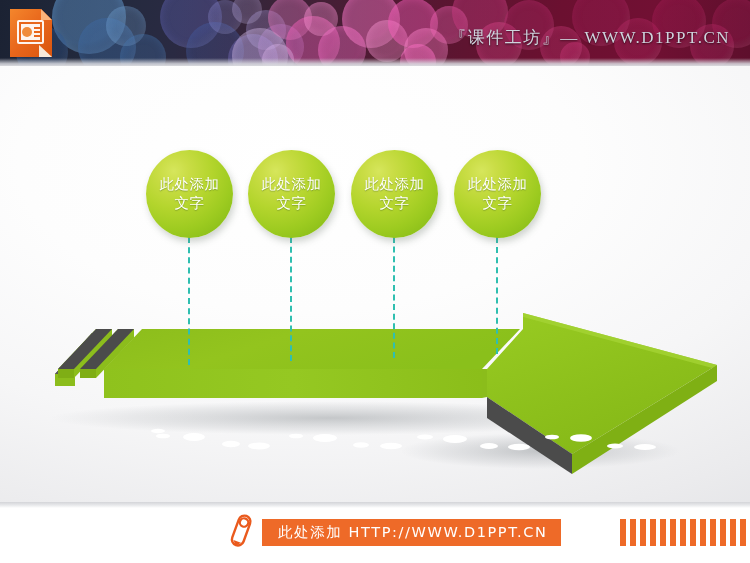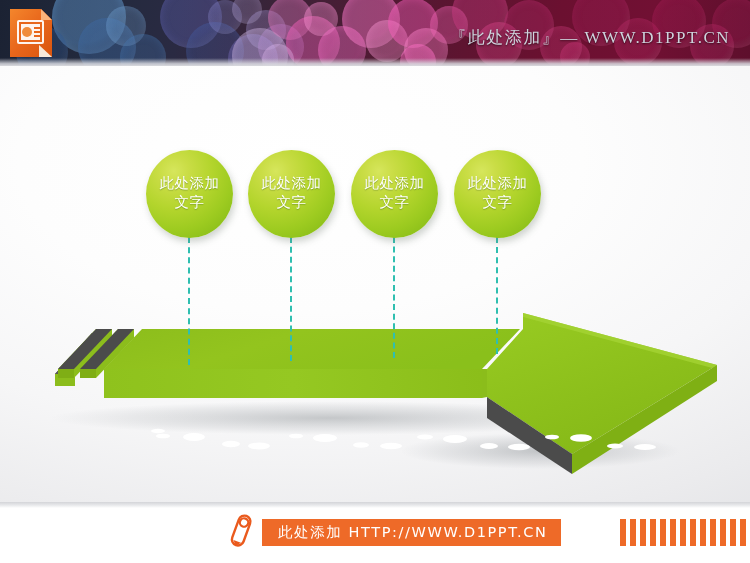--- a/index.html
+++ b/index.html
@@ -85,21 +85,21 @@
     border-radius: 50%;
     background:
       radial-gradient(circle at 32% 24%, #d6e65c 0%, #cadd46 16%, #b4d52d 42%, #9dcb20 66%, #88bd18 88%, #7db212 100%);
     box-shadow: 2px 4px 7px rgba(110,120,110,0.32);
     display: flex;
     flex-direction: column;
     align-items: center;
     justify-content: center;
   }
   .node-label {
-    font-family: Liberation Mono, monospace;
+    font-family: Liberation Serif, serif;
     font-size: 14.5px;
     line-height: 19px;
     color: #ffffff;
     text-align: center;
     letter-spacing: 0.5px;
     text-shadow: 0 1px 1px rgba(90,120,40,0.55);
     white-space: pre-line;
     pointer-events: none;
   }
 
@@ -223,21 +223,21 @@
         <path d="M31 38 L44 50 H31 Z" fill="#f6e8d9"></path>
         <rect x="9" y="13" width="27" height="24" rx="2" fill="#ffffff" opacity="0.93"></rect>
         <rect x="12" y="16" width="21" height="18" fill="none" stroke="#e8661b" stroke-width="2"></rect>
         <circle cx="19" cy="25" r="5" fill="#f08b3a"></circle>
         <rect x="26" y="20" width="6" height="2" fill="#e8661b"></rect>
         <rect x="26" y="24" width="6" height="2" fill="#e8661b"></rect>
         <rect x="26" y="28" width="6" height="2" fill="#e8661b"></rect>
       </svg>
     </div>
 
-    <div id="banner-title">『此处添加』— WWW.D1PPT.CN</div>
+    <div id="banner-title">『课件工坊』— WWW.D1PPT.CN</div>
   </div>
 
   <div id="canvas">
 
     <div id="arrow-wrap">
       <svg width="750" height="436" viewBox="0 0 750 436">
         <defs>
           <linearGradient id="topface" x1="0" y1="0" x2="1" y2="0.3">
             <stop offset="0" stop-color="#8CBD1C"></stop>
             <stop offset="0.45" stop-color="#93C41E"></stop>

